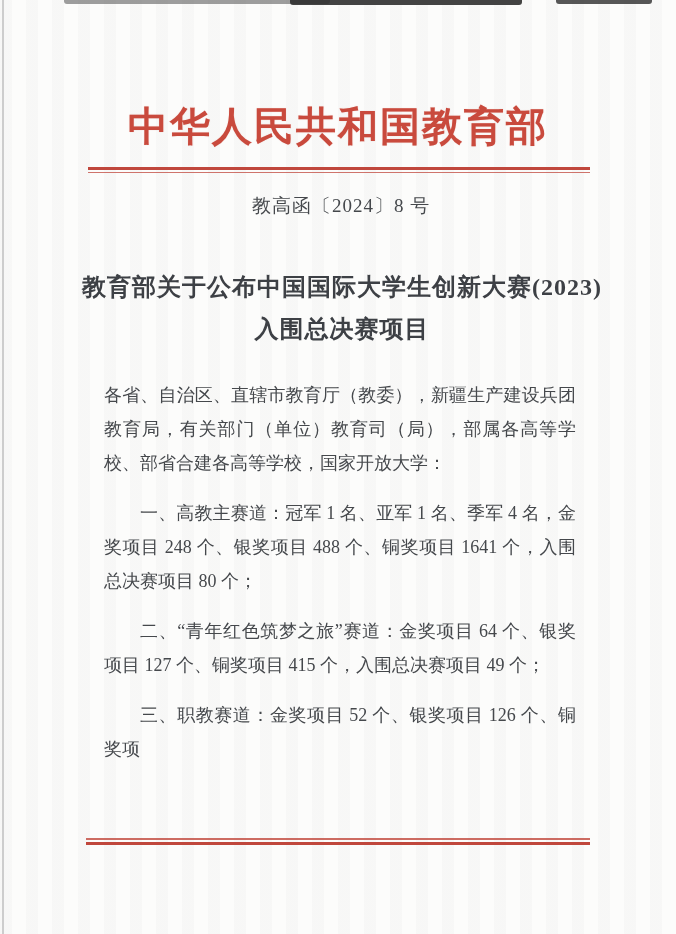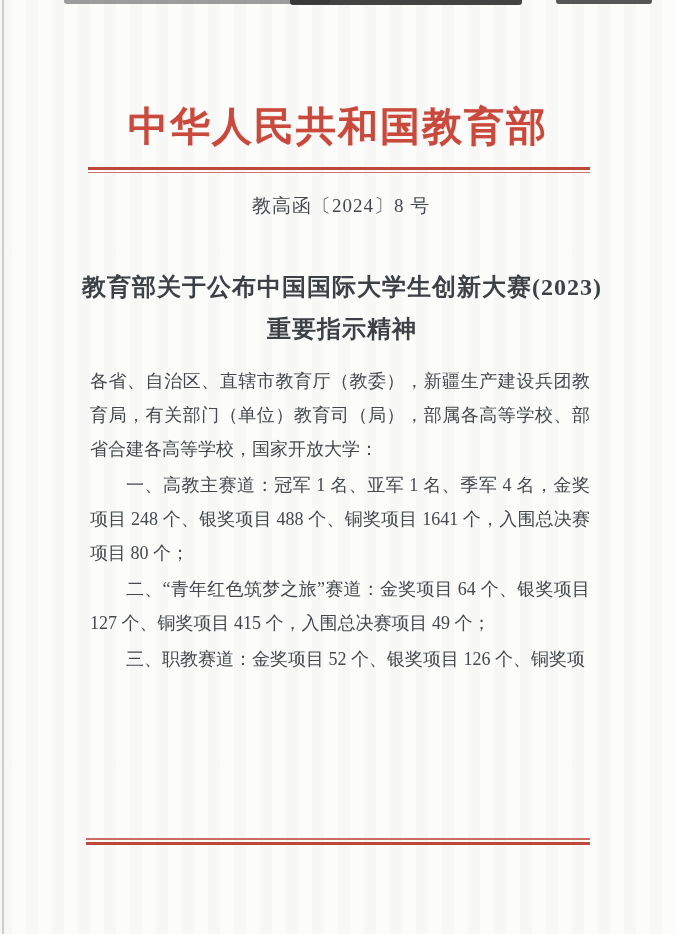--- a/index.html
+++ b/index.html
@@ -56,21 +56,21 @@
     color:var(--title-text, #3d4045);
     letter-spacing:1px;
   }
 
   .body-text {
     position:absolute; top:362px; left:88px; width:504px;
     font-size:18px; line-height:34px;
     color:var(--body-text, #45484c);
     text-align:justify;
   }
-  .body-text p { margin:2px; }
+  .body-text p { margin:16px; }
   .body-text p.indent { text-indent:36px; }
 
   .rule-bottom { position:absolute; top:838px; left:86px; width:504px; }
   .rule-bottom .thin  { height:2px; background:var(--rule-red, #c0473c); opacity:.8; }
   .rule-bottom .thick { height:3px; margin-top:2px; background:var(--rule-red, #c0473c); }
 </style>
 </head>
 <body>
 
 <div class="page">
@@ -84,21 +84,21 @@
 
   <div class="rule-top">
     <div class="thick"></div>
     <div class="thin"></div>
   </div>
 
   <div class="doc-number">教高函〔2024〕8 号</div>
 
   <div class="doc-title">
     <div>教育部关于公布中国国际大学生创新大赛(2023)</div>
-    <div>重要指示精神</div>
+    <div>入围总决赛项目</div>
   </div>
 
   <div class="body-text">
     <p>各省、自治区、直辖市教育厅（教委），新疆生产建设兵团教育局，有关部门（单位）教育司（局），部属各高等学校、部省合建各高等学校，国家开放大学：</p>
     <p class="indent">一、高教主赛道：冠军 1 名、亚军 1 名、季军 4 名，金奖项目 248 个、银奖项目 488 个、铜奖项目 1641 个，入围总决赛项目 80 个；</p>
     <p class="indent">二、“青年红色筑梦之旅”赛道：金奖项目 64 个、银奖项目 127 个、铜奖项目 415 个，入围总决赛项目 49 个；</p>
     <p class="indent">三、职教赛道：金奖项目 52 个、银奖项目 126 个、铜奖项</p>
   </div>
 
   <div class="rule-bottom">

